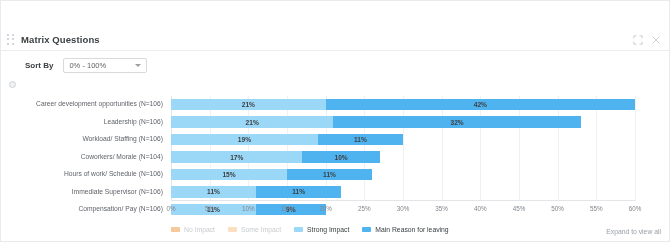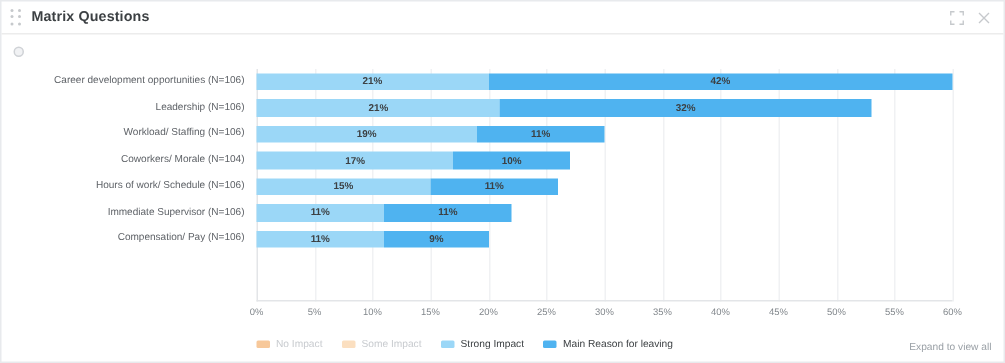--- a/index.html
+++ b/index.html
@@ -19,20 +19,21 @@
   }
 
   
   .card-header {
     height: 22px;
     display: flex;
     align-items: center;
     padding: 0 8px 0 4px;
     border-bottom: 1px solid #ececec;
     flex: none;
+    margin-top: 28px;
   }
   .drag-handle {
     width: 12px; height: 12px;
     display: grid;
     grid-template-columns: repeat(2, 3px);
     grid-template-rows: repeat(3, 3px);
     gap: 1.5px;
     justify-content: center;
     align-content: center;
     cursor: move;
@@ -209,20 +210,27 @@
     <div class="header-actions">
       <svg class="hdr-icon" viewBox="0 0 12 12">
         <path d="M1 4V1h3M11 4V1H8M1 8v3h3M11 8v3H8" fill="none" stroke="#c6c9cc" stroke-width="1.1"></path>
       </svg>
       <svg class="hdr-icon" viewBox="0 0 12 12">
         <path d="M2 2l8 8M10 2l-8 8" fill="none" stroke="#c6c9cc" stroke-width="1.1"></path>
       </svg>
     </div>
   </div>
 
+  <div class="sort-row">
+    <div class="sort-label">Sort By</div>
+    <div class="sort-select">
+      <span class="sort-value">0% - 100%</span>
+      <span class="caret"></span>
+    </div>
+  </div>
 
   <div class="question-row">
     <span class="info-icon"></span>
   </div>
 
   <div class="chart-area">
     <div class="cat-labels">
         <div class="cat-label" style="top: 5.41429px;">Career development opportunities (N=106)</div>
         <div class="cat-label" style="top: 22.8429px;">Leadership (N=106)</div>
         <div class="cat-label" style="top: 40.2714px;">Workload/ Staffing (N=106)</div>

